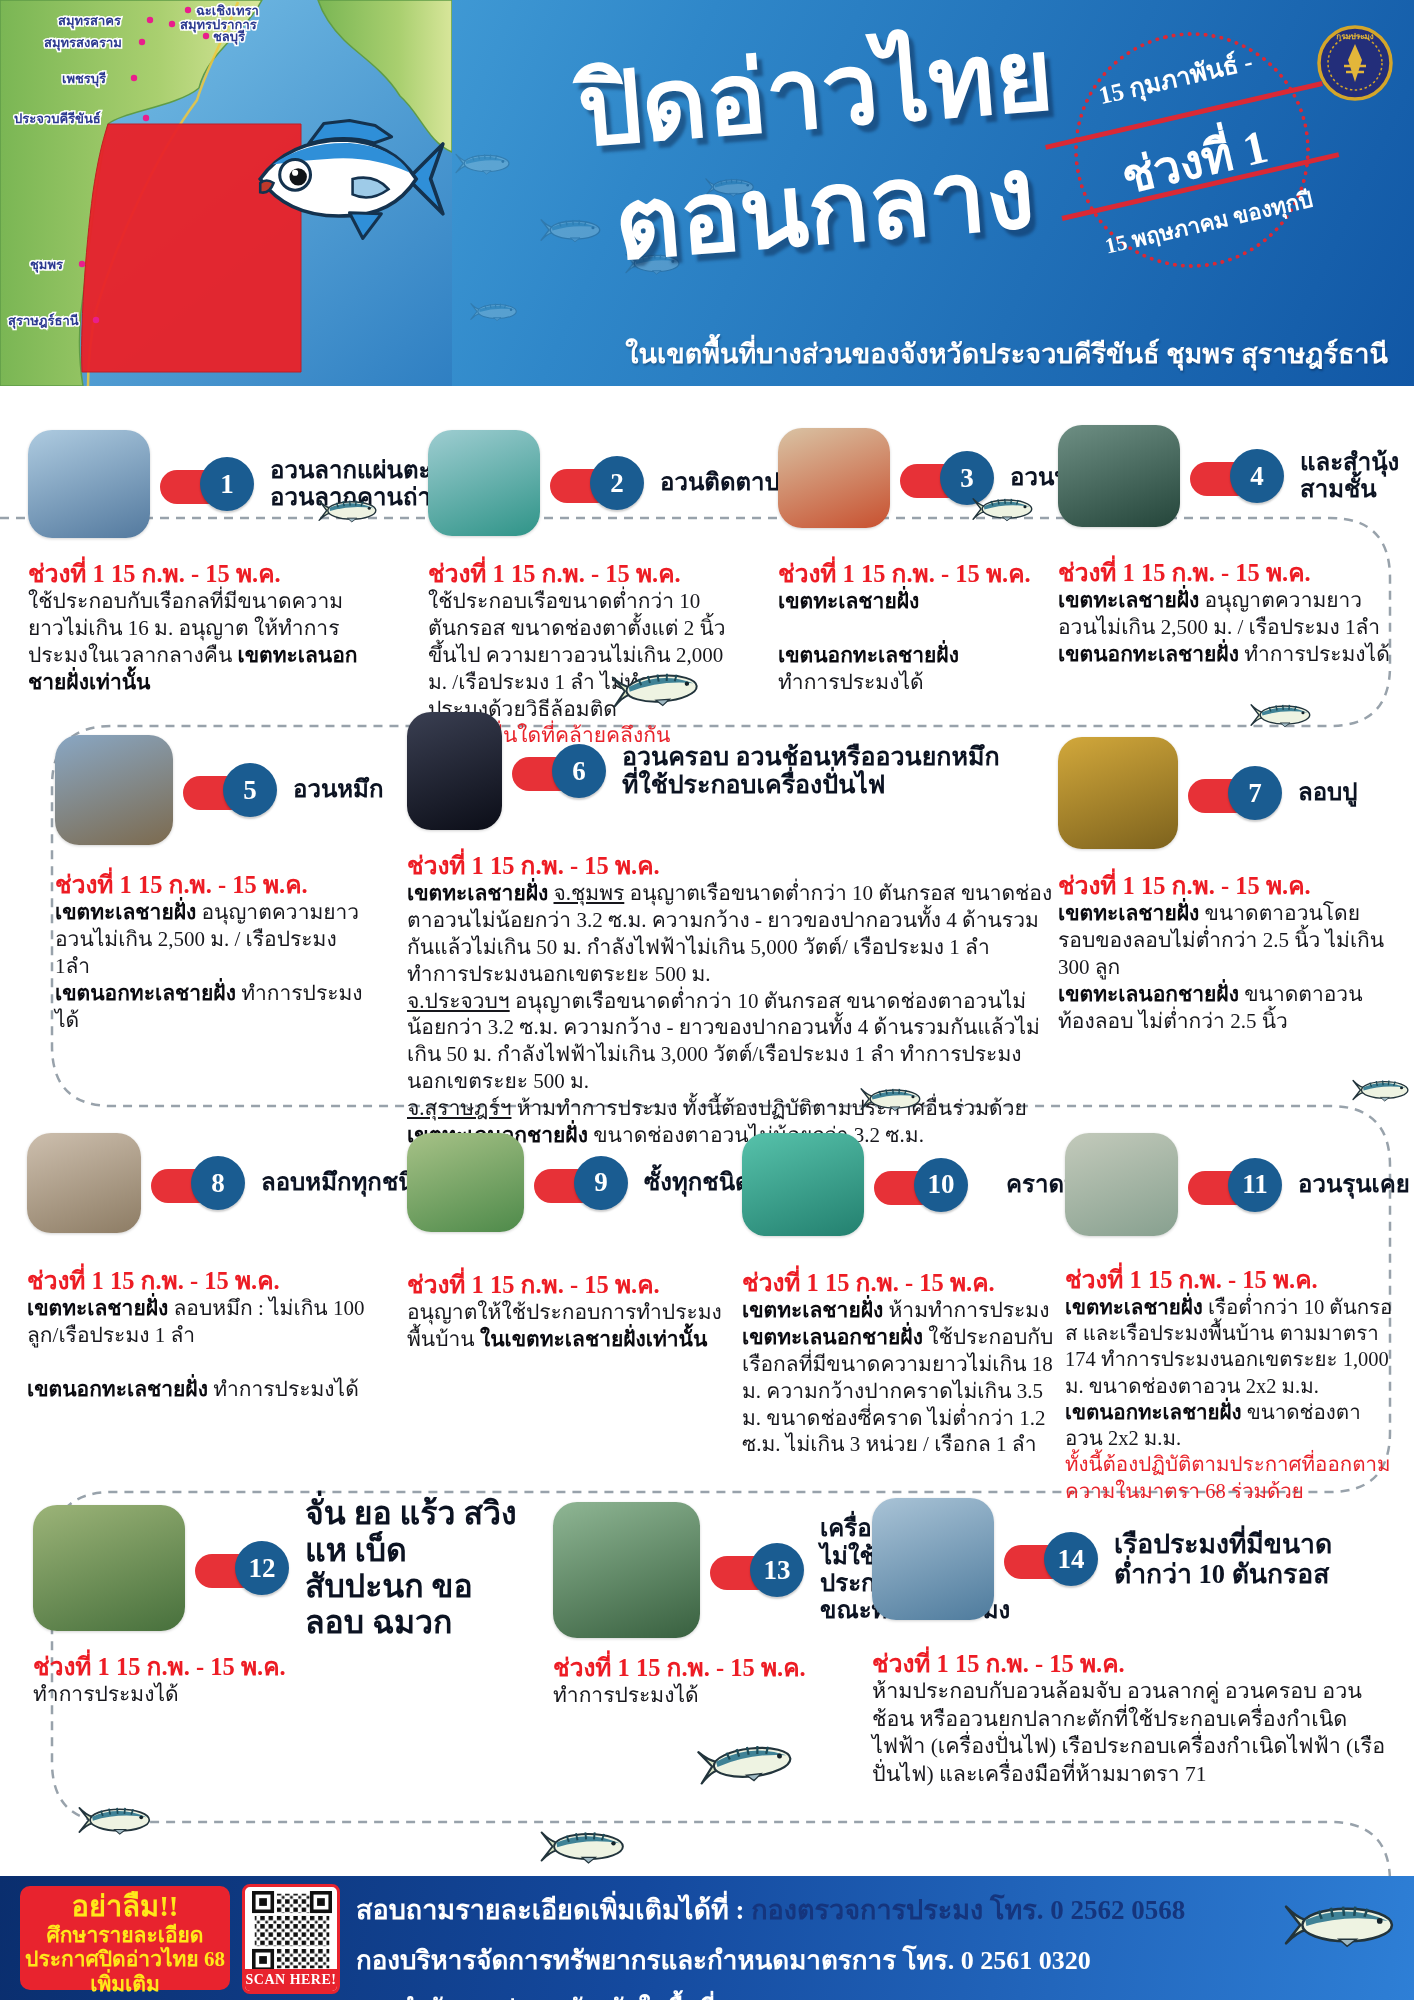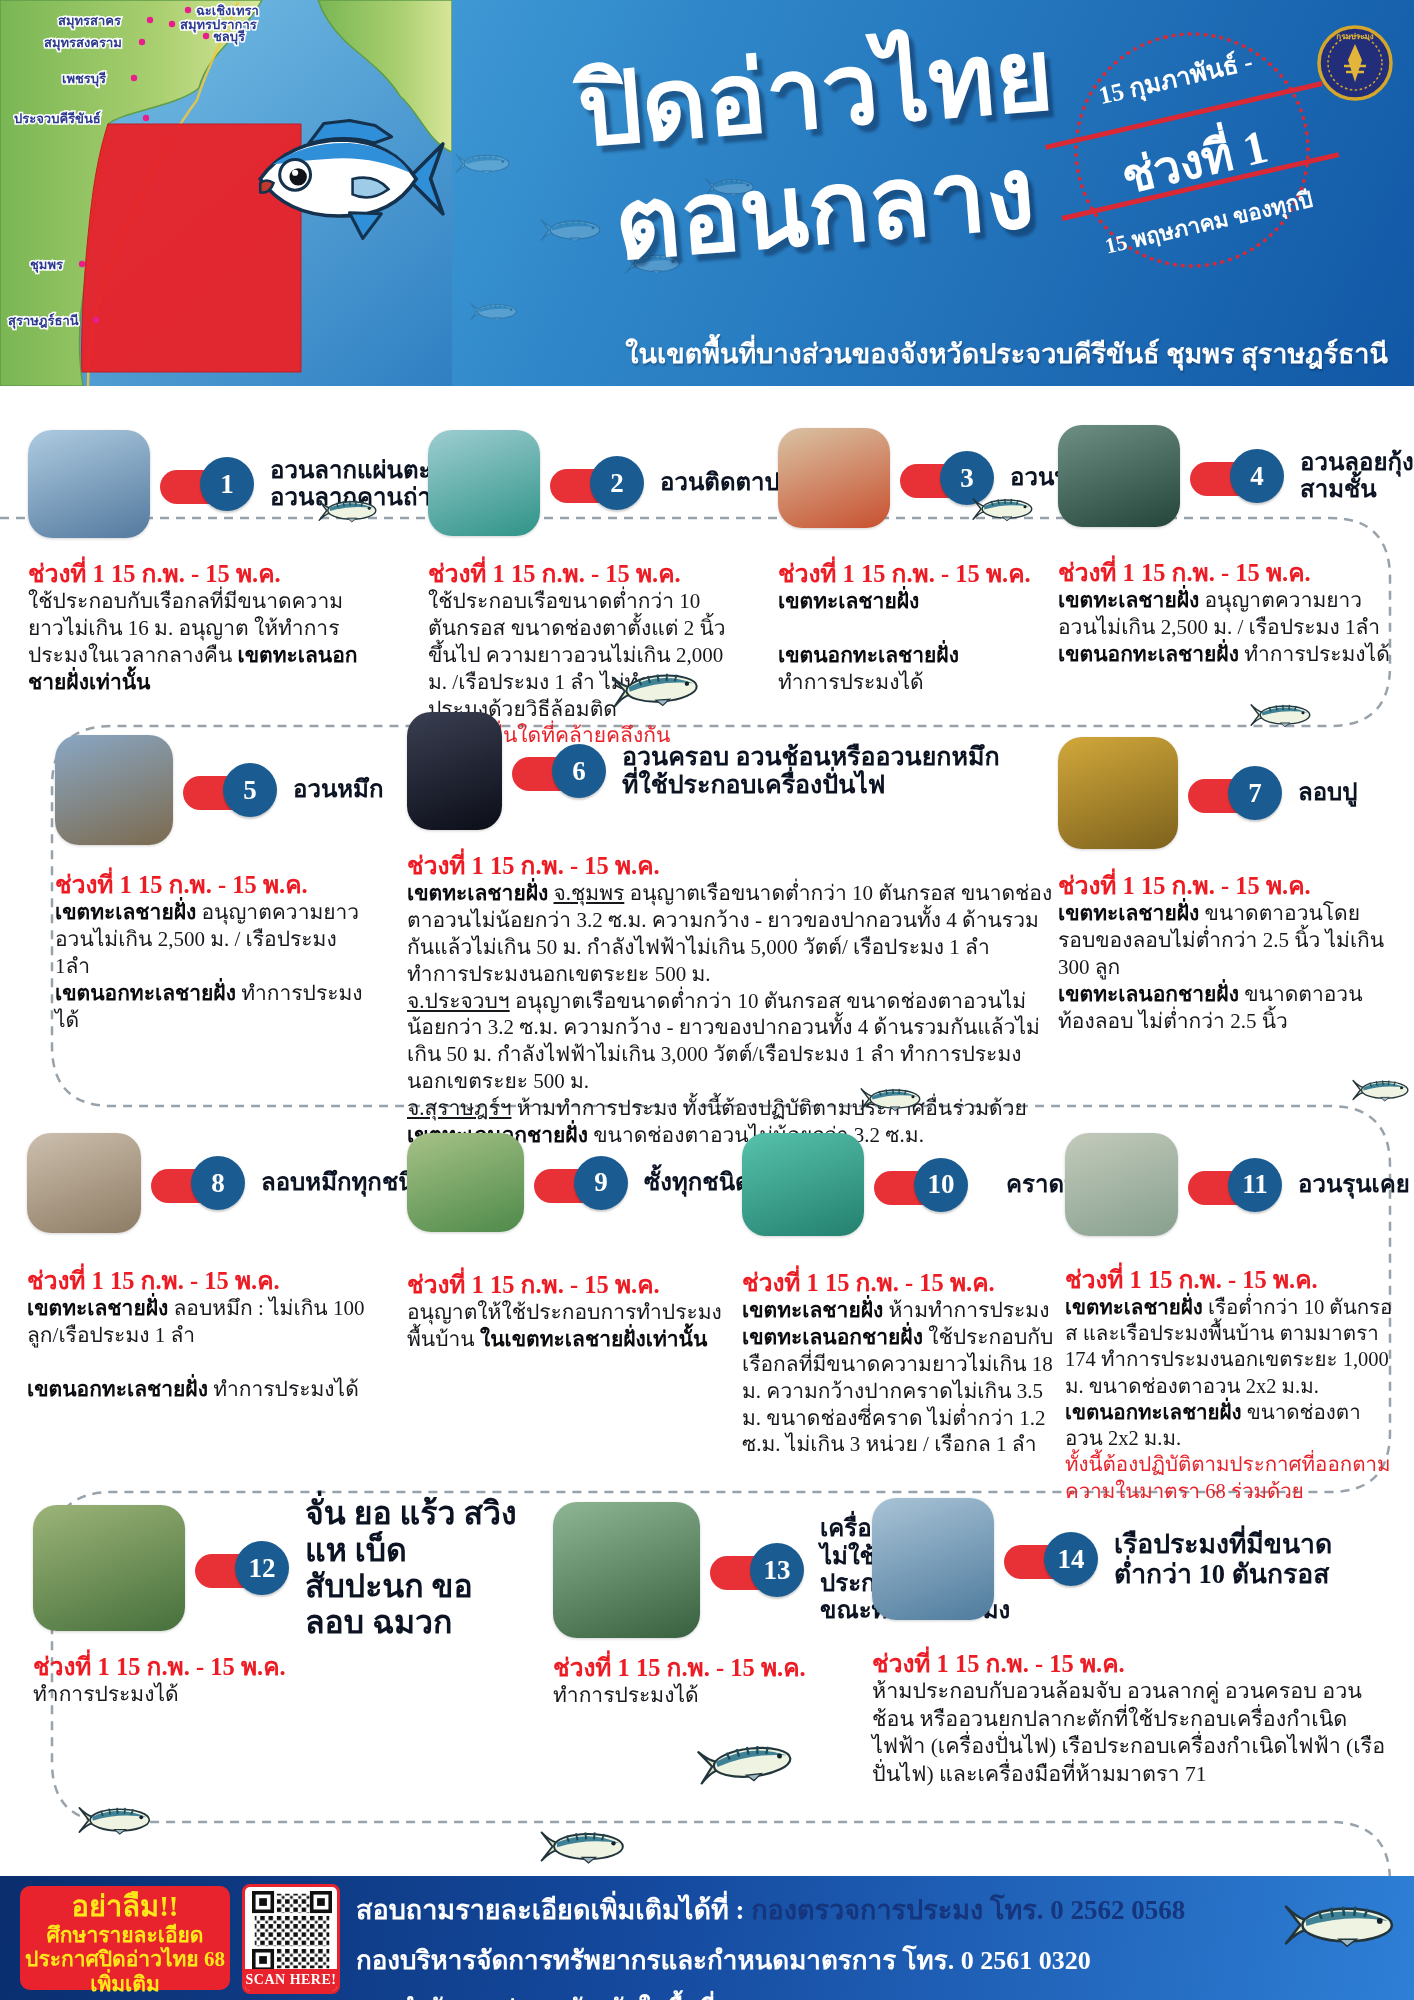--- a/index.html
+++ b/index.html
@@ -253,21 +253,21 @@
       <div class="date" style="top: 126px;">ช่วงที่ 1  15 ก.พ. - 15 พ.ค.</div>
       <div class="body" style="top: 160px; width: 285px; font-size: 21px;"><span class="seg-b">เขตทะเลชายฝั่ง</span><br><br><span class="seg-b">เขตนอกทะเลชายฝั่ง</span><br><span>ทำการประมงได้</span></div>
     </div>
       <div class="item" style="left: 1058px; top: 425px; width: 338px;">
       <div class="photo ph-4" style="width: 122px; height: 102px;"></div>
       <div class="head" style="left: 132px; top: 0px; height: 102px; width: 325px;">
         <div class="badge">
           <div class="pill"></div>
           <div class="circle">4</div>
         </div>
-        <div class="title" style="font-size: 24px;">อวนลอยกุ้ง
+        <div class="title" style="font-size: 24px;">และสำนุ้ง
 สามชั้น</div>
       </div>
       <div class="date" style="top: 128px;">ช่วงที่ 1  15 ก.พ. - 15 พ.ค.</div>
       <div class="body" style="top: 162px; width: 338px; font-size: 21px;"><span class="seg-b">เขตทะเลชายฝั่ง</span><span> อนุญาตความยาวอวนไม่เกิน 2,500 ม. / เรือประมง 1ลำ</span><br><span class="seg-b">เขตนอกทะเลชายฝั่ง</span><span> ทำการประมงได้</span></div>
     </div>
       <div class="item" style="left: 55px; top: 735px; width: 322px;">
       <div class="photo ph-5" style="width: 118px; height: 110px;"></div>
       <div class="head" style="left: 128px; top: 0px; height: 110px; width: 295px;">
         <div class="badge">
           <div class="pill"></div>

